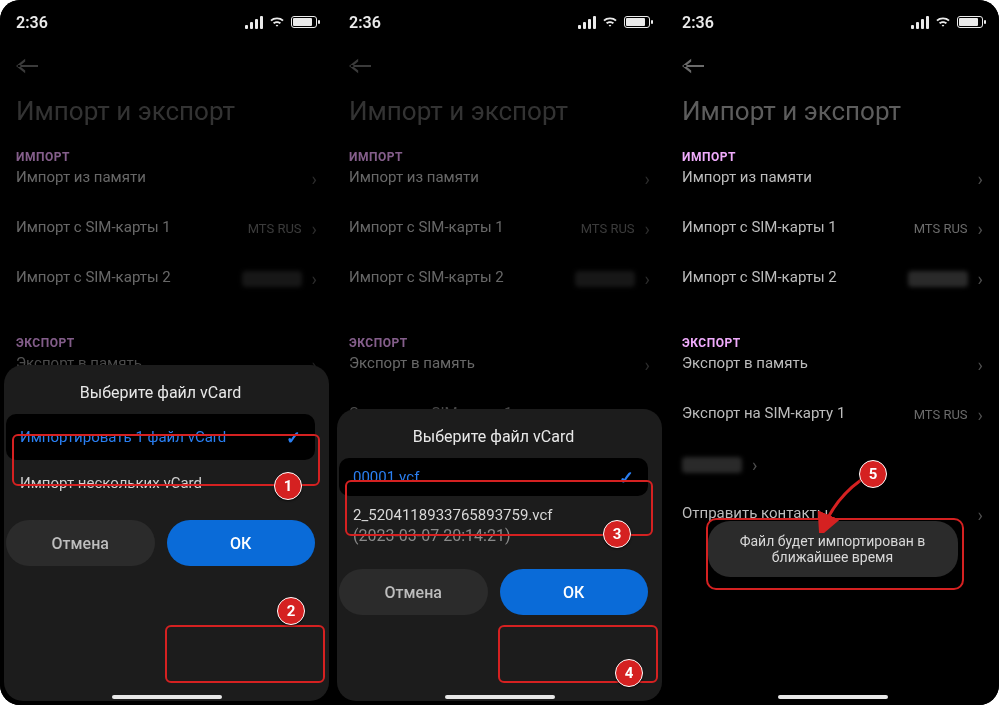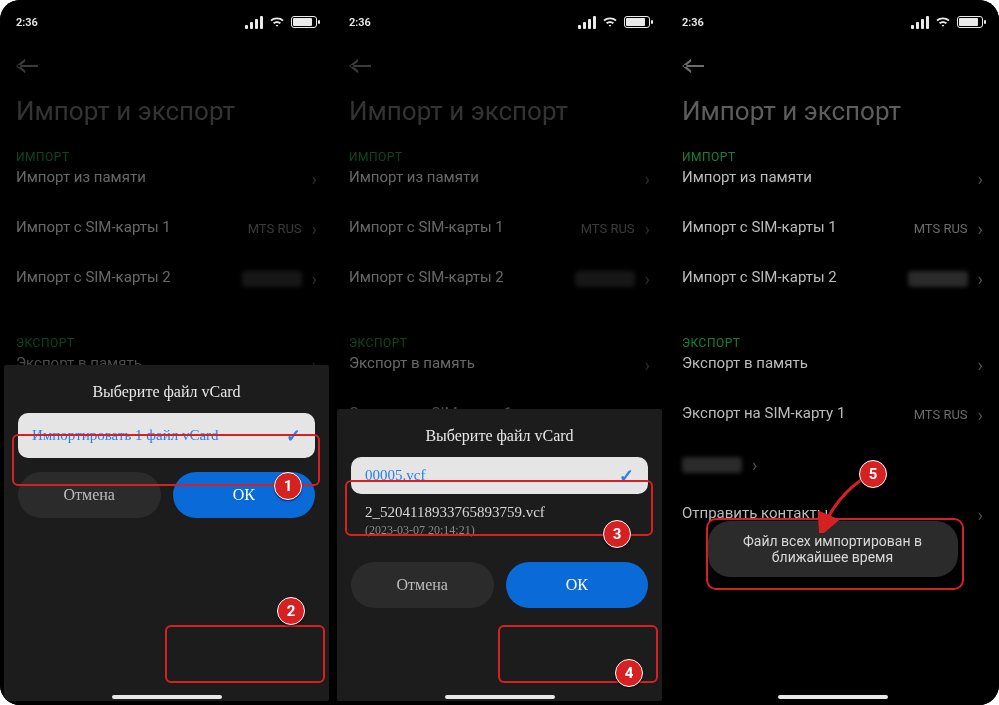--- a/index.html
+++ b/index.html
@@ -37,21 +37,21 @@
   }
 
   
   .status-bar {
     height: 32px;
     display: flex;
     align-items: center;
     justify-content: space-between;
     padding: 6px 16px 0 16px;
     color: #eaeaea;
-    font-size: 11px;
+    font-size: 16px;
     font-weight: 600;
   }
   .status-right {
     display: flex;
     align-items: center;
     gap: 6px;
   }
   .sig-bars {
     display: inline-flex;
     align-items: flex-end;
@@ -86,60 +86,59 @@
   
   .page-content {
     flex: 1; position: relative;
     padding: 0 16px;
   }
   .back { margin-top: 20px; color:#6b6b6b; }
   .page-title {
     font-size: 26px; color:#5d5d5d; margin: 18px 0 24px 0; font-weight: 400;
   }
   .section-label {
-    font-size: 12px; letter-spacing: .5px; color:#15803d; margin-top: 18px;
-    margin-bottom: 4px; font-weight: 400;
+    font-size: 12px; letter-spacing: .5px; color:#f0abfc; margin-top: 18px;
+    margin-bottom: 4px; font-weight: 700;
   }
   .row {
     display: flex; align-items: flex-start; justify-content: space-between;
     height: 50px; color:#bcbcbc; font-size: 15px;
   }
   .row .tail { display:flex; align-items:center; gap:10px; color:#6b6b6b; font-size:13px;}
   .chev { color:#4e4e4e; font-size: 18px; }
   .blurblob {
     width:60px; height:16px; background:#2a2a2a; border-radius:4px;
     filter: blur(2px);
   }
 
   
   .sheet {
     position:absolute; left:4px; right:4px; bottom:4px;
-    background:#1c1c1c; border-radius:2px;
-    padding: 18px 14px 14px 14px;
+    background:#1c1c1c; border-radius:19px;
+    padding: 18px 14px 14px 2px;
     box-shadow: 0 -4px 20px rgba(0,0,0,.5);
-    font-family: Liberation Serif, serif;
   }
   .sheet-title {
     text-align:center; color:#e8e8e8; font-size:16px; margin-bottom:12px;
   }
   .opt {
     padding: 14px 14px; font-size:15px; color:#d0d0d0;
     position:relative; border-radius:10px;
   }
   .opt.selected {
-    background:#e5e5e5; color:#2a7ff2;
+    background:#000000; color:#2a7ff2;
   }
   .opt .sub {
     font-size:12px; color:#3a6eb8; margin-top:2px;
   }
   .opt .check {
     position:absolute; right:14px; top:50%; transform:translateY(-50%);
     color:#2a7ff2; font-size:18px; font-weight:700;
   }
-  .file-sub { font-size:12px; color:#8a8a8a; margin-top:2px;}
+  .file-sub { font-size:16px; color:#8a8a8a; margin-top:2px;}
   .btn-row {
     display:flex; gap:12px; margin-top:14px;
   }
   .btn {
     flex:1; height:46px; border-radius:23px;
     display:flex; align-items:center; justify-content:center;
     font-size:16px; font-weight:500;
   }
   .btn.cancel { background:#2b2b2b; color:#bdbdbd; }
   .btn.ok     { background:#0a6bd8; color:#fff; }
@@ -238,20 +237,23 @@
           </span>
       </div>
     </div>
 
     <div class="sheet" style="height:304px;">
       <div class="sheet-title">Выберите файл vCard</div>
       <div class="opt selected">
         <span>Импортировать 1 файл vCard</span>
         <span class="check">✓</span>
       </div>
+      <div class="opt">
+        <span>Импорт нескольких vCard</span>
+      </div>
       <div class="btn-row">
         <div class="btn cancel">
             <span>Отмена</span>
           </div>
         <div class="btn ok">
             <span>ОК</span>
           </div>
       </div>
     </div>
     <div class="home-ind"></div>
@@ -324,21 +326,21 @@
         <span class="tail">
             <span>MTS RUS</span>
             <span class="chev">›</span>
           </span>
       </div>
     </div>
 
     <div class="sheet" style="height:260px;">
       <div class="sheet-title">Выберите файл vCard</div>
       <div class="opt selected" style="padding-top:10px;padding-bottom:10px;">
-        <span>00005.vcf</span>
+        <span>00001.vcf</span>
         <span class="check">✓</span>
       </div>
       <div class="opt" style="padding-top:10px;padding-bottom:10px;">
         <span style="color:#d8d8d8;">2_5204118933765893759.vcf</span>
         <div class="file-sub">(2023-03-07 20:14:21)</div>
       </div>
       <div class="btn-row">
         <div class="btn cancel">
             <span>Отмена</span>
           </div>
@@ -427,21 +429,21 @@
       </div>
       <div class="row">
         <span>Отправить контакты</span>
         <span class="tail">
             <span class="chev">›</span>
           </span>
       </div>
     </div>
 
     <div class="toast">
-      <span>Файл всех импортирован в ближайшее время</span>
+      <span>Файл будет импортирован в ближайшее время</span>
     </div>
     <div class="home-ind"></div>
 
     <div class="callout" style="left:40px; top:518px; width:258px; height:72px; border-radius:10px;"></div>
     <svg class="arrow" style="left:150px; top:478px;" width="50" height="55" viewBox="0 0 50 55">
       <defs>
           <marker id="ah5" markerWidth="8" markerHeight="8" refX="4" refY="4" orient="auto">
             <path d="M0 0 L8 4 L0 8 z" fill="#d52121"></path>
           </marker>
         </defs>

